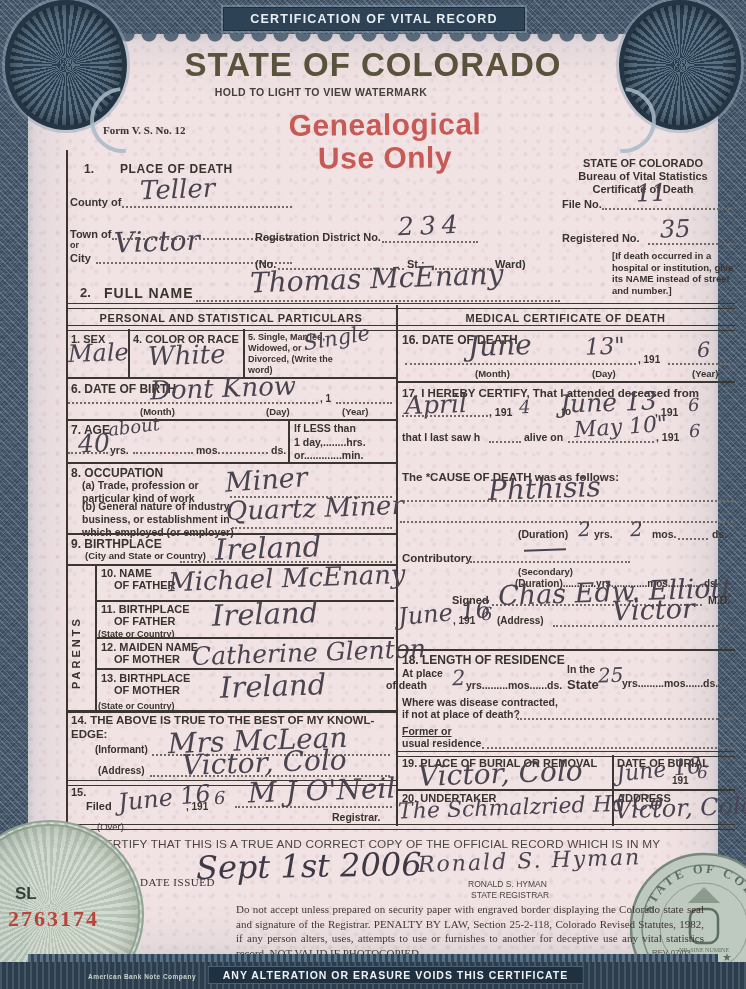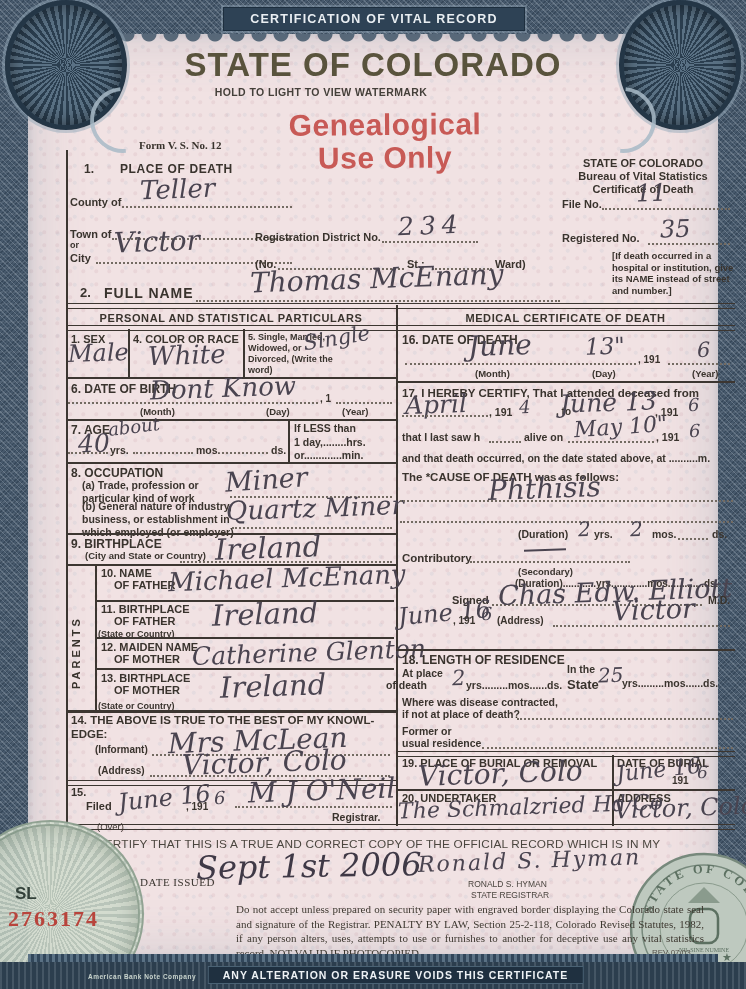--- a/index.html
+++ b/index.html
@@ -79,21 +79,21 @@
   <div class="title">STATE OF COLORADO</div>
   <div class="subtitle">HOLD TO LIGHT TO VIEW WATERMARK</div>
   <div class="stamp" style="top:108px;">Genealogical</div>
   <div class="stamp" style="top:141px;">Use Only</div>
 
   <div class="vrule" style="left:66px;top:150px;height:686px;"></div>
   <div class="dbl" style="left:66px;top:303px;width:669px;"></div>
   <div class="vrule" style="left:396px;top:305px;height:521px;"></div>
   <div class="dbl" style="left:66px;top:824px;width:669px;"></div>
 
-  <div class="lbl ser" style="left:103px;top:139px;margin-left:36px;">Form V. S. No. 12</div>
+  <div class="lbl ser" style="left:103px;top:124px;">Form V. S. No. 12</div>
   <div class="lbl" style="left:84px;top:162px;font-size:12px;">1.</div>
   <div class="lbl" style="left:120px;top:162px;font-size:12px;letter-spacing:.6px;">PLACE OF DEATH</div>
   <div class="lbl" style="left:70px;top:196px;">County of</div>
   <div class="dots" style="left:122px;top:206px;width:170px;"></div>
   <div class="hw" style="left:140px;top:176px;font-size:26px;">Teller</div>
   <div class="lbl" style="left:70px;top:228px;">Town of</div>
   <div class="dots" style="left:112px;top:238px;width:180px;"></div>
   <div class="lbl" style="left:70px;top:240px;font-size:9px;">or</div>
   <div class="lbl" style="left:70px;top:252px;">City</div>
   <div class="dots" style="left:96px;top:262px;width:196px;"></div>
@@ -240,21 +240,20 @@
   <div class="hw" style="left:560px;top:390px;font-size:25px;">June 13</div>
   <div class="lbl" style="left:655px;top:406px;font-size:10.5px;">, 191</div>
   <div class="hw" style="left:688px;top:396px;font-size:18px;">6</div>
   <div class="lbl" style="left:402px;top:431px;font-size:10.5px;">that I last saw h</div>
   <div class="dots" style="left:489px;top:441px;width:32px;"></div>
   <div class="lbl" style="left:524px;top:431px;font-size:10.5px;">alive on</div>
   <div class="dots" style="left:568px;top:441px;width:86px;"></div>
   <div class="hw" style="left:574px;top:416px;font-size:22px;transform:rotate(-4deg);">May 10"</div>
   <div class="lbl" style="left:656px;top:431px;font-size:10.5px;">, 191</div>
   <div class="hw" style="left:689px;top:422px;font-size:18px;">6</div>
-  <div class="lbl" style="left:402px;top:452px;width:334px;font-size:10.5px;white-space:nowrap;">and that death occurred, on the date stated above, at ..........m.</div>
   <div class="lbl" style="left:402px;top:470px;font-size:11.5px;">The *CAUSE OF DEATH was as follows:</div>
   <div class="hw" style="left:488px;top:475px;font-size:28px;">Phthisis</div>
   <div class="dots" style="left:400px;top:500px;width:333px;"></div>
   <div class="dots" style="left:400px;top:521px;width:333px;"></div>
 
   <div class="lbl" style="left:518px;top:528px;font-size:10.5px;">(Duration)</div>
   <div class="hw" style="left:578px;top:519px;font-size:20px;">2</div>
   <div class="lbl" style="left:594px;top:528px;font-size:10.5px;">yrs.</div>
   <div class="hw" style="left:630px;top:519px;font-size:20px;">2</div>
   <div class="lbl" style="left:652px;top:528px;font-size:10.5px;">mos.</div>
@@ -284,21 +283,21 @@
   <div class="lbl" style="left:386px;top:679px;font-size:10.5px;">of death</div>
   <div class="hw" style="left:452px;top:668px;font-size:21px;">2</div>
   <div class="lbl" style="left:466px;top:679px;font-size:10.5px;">yrs.........mos......ds.</div>
   <div class="lbl" style="left:567px;top:663px;font-size:10.5px;">In the</div>
   <div class="lbl" style="left:567px;top:677px;font-size:13px;">State</div>
   <div class="hw" style="left:598px;top:665px;font-size:20px;">25</div>
   <div class="lbl" style="left:622px;top:677px;font-size:10.5px;">yrs.........mos......ds.</div>
   <div class="lbl" style="left:402px;top:696px;font-size:10.5px;">Where was disease contracted,</div>
   <div class="lbl" style="left:402px;top:708px;font-size:10.5px;">if not at place of death?</div>
   <div class="dots" style="left:517px;top:718px;width:216px;"></div>
-  <div class="lbl" style="left:402px;top:725px;font-size:10.5px;">Former or</div>
+  <div class="lbl" style="left:402px;top:725px;font-size:10.5px;text-decoration:underline;">Former or</div>
   <div class="lbl" style="left:402px;top:737px;font-size:10.5px;">usual residence</div>
   <div class="dots" style="left:482px;top:747px;width:251px;"></div>
   <div class="dbl" style="left:396px;top:751px;width:339px;"></div>
 
   <div class="vrule" style="left:612px;top:755px;height:34px;"></div>
   <div class="lbl" style="left:402px;top:757px;font-size:11px;">19. PLACE OF BURIAL OR REMOVAL</div>
   <div class="lbl" style="left:617px;top:757px;font-size:11px;">DATE OF BURIAL</div>
   <div class="hw" style="left:418px;top:760px;font-size:28px;">Victor, Colo</div>
   <div class="hw" style="left:616px;top:759px;font-size:22px;transform:rotate(-6deg);">June 16</div>
   <div class="lbl" style="left:672px;top:775px;font-size:10px;">191</div>

